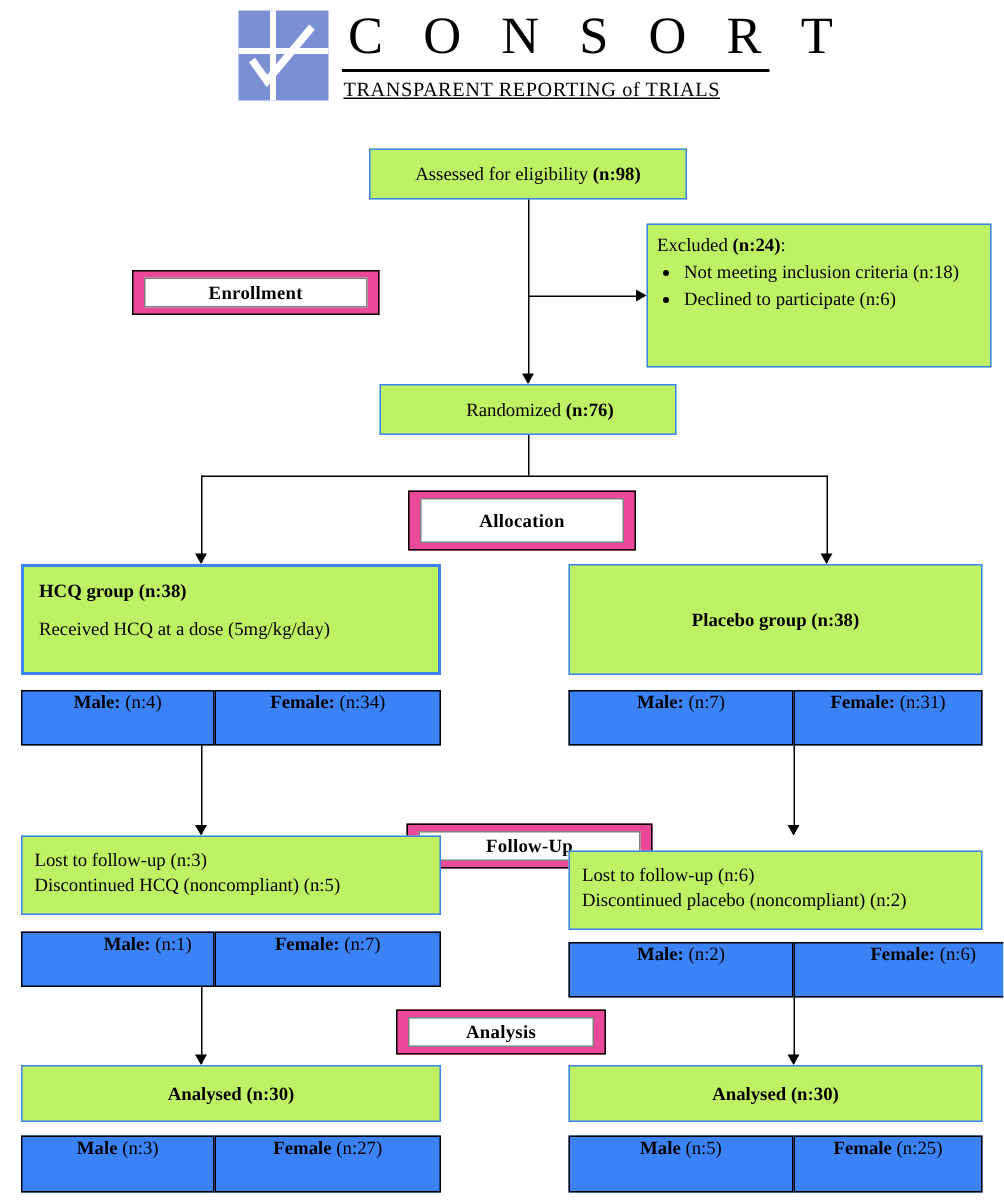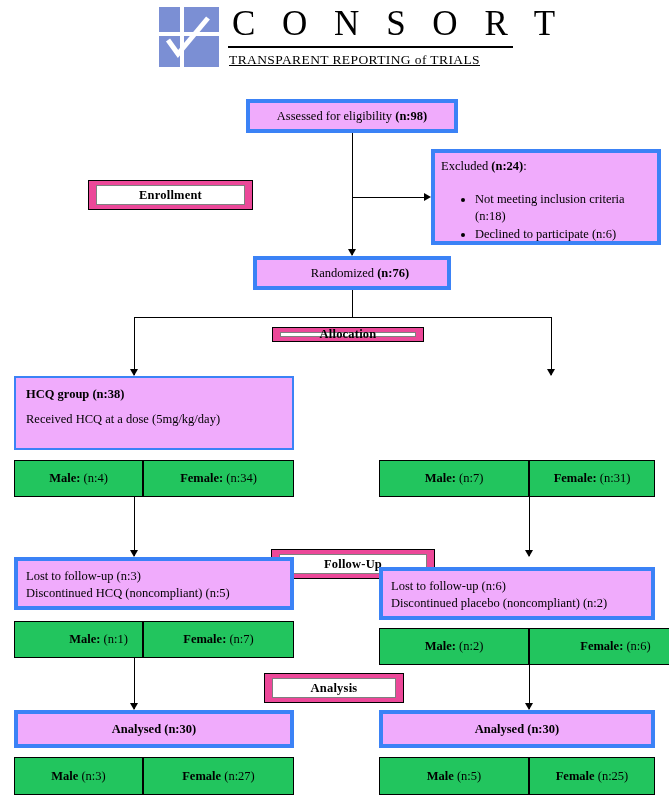--- a/index.html
+++ b/index.html
@@ -13,22 +13,22 @@
   }
   #page {
     position: relative;
     width: 669px;
     height: 800px;
     overflow: hidden;
     background: #fff;
   }
   .box {
     position: absolute;
-    border: 4px solid #3b82f6;
-    background: #f0abfc;
+    border: 1px solid #3b82f6;
+    background: #bef264;
     box-sizing: border-box;
     font-size: 12.5px;
     line-height: 1.35;
     font-family: Liberation Serif, serif;
   }
   .box.center {
     display: flex;
     align-items: center;
     justify-content: center;
     text-align: center;
@@ -101,32 +101,31 @@
     background: #000;
   }
   #consort-sub {
     position: absolute;
     left: 229px; top: 52px;
     font-size: 13.5px;
     letter-spacing: 0.4px;
     text-decoration: underline;
   }
   .excl-list {
-    margin: 16px;
+    margin: 0;
     padding-left: 18px;
   }
   .excl-list li { margin: 1px 0; }
   .b { font-weight: bold; }
   .split-left, .split-right {
     position: absolute;
     border: 1px solid #000;
     box-sizing: border-box;
-    background: #22c55e;
-    display: flex;
-    align-items: center;
+    background: #3b82f6;
+    display: flex;
     justify-content: center;
     font-size: 12.5px;
   }
 </style>
 </head>
 <body>
 
 <div id="page">
 
   <div id="header">
@@ -175,31 +174,36 @@
     </span>
   </div>
 
   <div class="ln vln" style="left:352px; top:290px; height:27px;"></div>
   <div class="ln hln" style="left:134px; top:317px; width:418px;"></div>
   <div class="ln vln" style="left:134px; top:317px; height:58px;"></div>
   <div class="ln vln" style="left:551px; top:317px; height:58px;"></div>
   <div class="arrow-down" style="left:130px; top:369px;"></div>
   <div class="arrow-down" style="left:547px; top:369px;"></div>
 
-  <div class="stage" style="left:272px; top:327px; width:152px; height:15px;">
+  <div class="stage" style="left:272px; top:327px; width:152px; height:40px;">
     <div class="inner">Allocation</div>
   </div>
 
   <div class="box" style="left:14px; top:376px; width:280px; height:74px; border-width:2px; padding:8px 10px; text-align:left;">
     <div style="margin-bottom:8px;">
       <span class="b">HCQ group </span><span class="b">(n:38)</span>
     </div>
     <div>Received HCQ at a dose (5mg/kg/day)</div>
   </div>
 
+  <div class="box center" style="left:379px; top:376px; width:276px; height:74px;">
+    <span>
+      <span class="b">Placebo group </span><span class="b">(n:38)</span>
+    </span>
+  </div>
 
   <div class="split-left" style="left:14px; top:460px; width:129px; height:37px;">
     <span><span class="b">Male:</span><span> (n:4)</span></span>
   </div>
   <div class="split-right" style="left:143px; top:460px; width:151px; height:37px;">
     <span><span class="b">Female:</span><span> (n:34)</span></span>
   </div>
 
   <div class="split-left" style="left:379px; top:460px; width:150px; height:37px;">
     <span><span class="b">Male:</span><span> (n:7)</span></span>

